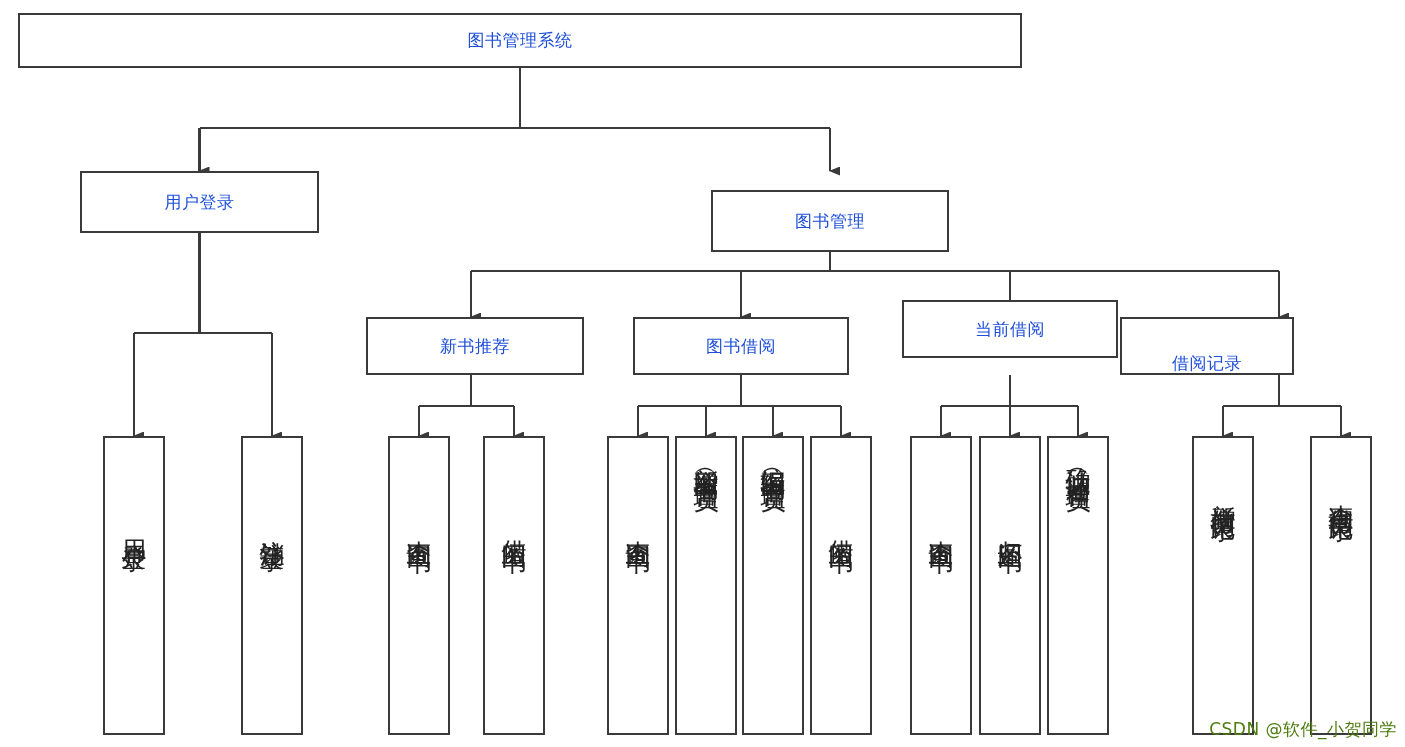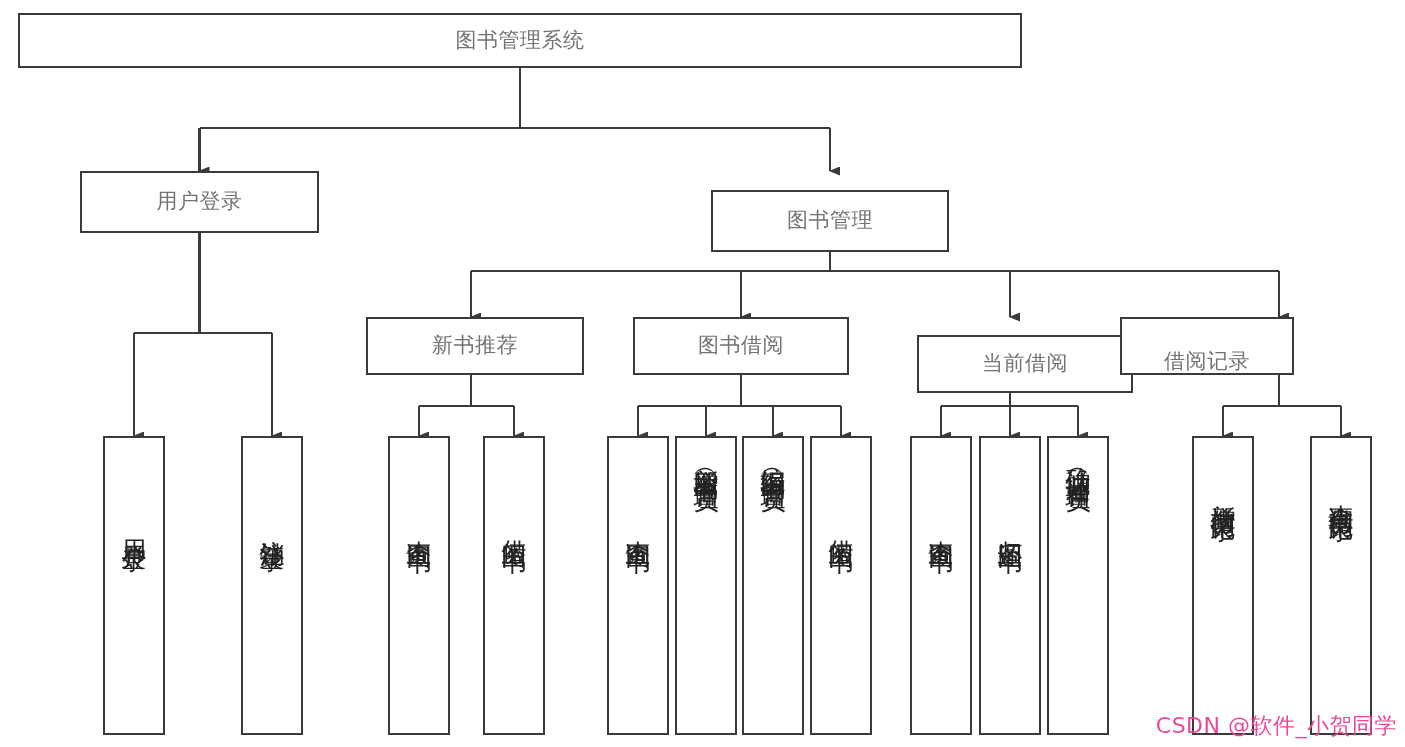--- a/index.html
+++ b/index.html
@@ -27,22 +27,22 @@
     border: 2.5px solid #3a3a3a;
     display: flex;
     justify-content: center;
   }
   .node-box.level-root,
   .node-box.level-1,
   .node-box.level-2 {
     align-items: center;
   }
   .node-label-h {
-    font-size: 21px;
-    color: #737373;
+    font-size: 17px;
+    color: #1d4ed8;
     line-height: 1.1;
     letter-spacing: 0.5px;
     white-space: nowrap;
     font-family: "DejaVu Sans", "Liberation Sans", sans-serif;
   }
   .node-box.level-leaf {
     align-items: flex-start;
     padding-top: 0;
   }
   .node-label-v {
@@ -60,22 +60,22 @@
     left: 0;
     top: 0;
     width: 1405px;
     height: 747px;
     pointer-events: none;
   }
   #watermark {
     position: absolute;
     right: 8px;
     bottom: 6px;
-    font-size: 22px;
-    color: #ec4899;
+    font-size: 17px;
+    color: #4d7c0f;
     letter-spacing: 0.5px;
     font-family: "DejaVu Sans", "Liberation Sans", sans-serif;
     white-space: nowrap;
   }
 </style>
 </head>
 <body>
 
 <div id="diagram-root">
   <svg id="connector-layer" viewBox="0 0 1405 747" width="1405" height="747" xmlns="http://www.w3.org/2000/svg">
@@ -129,21 +129,21 @@
       </div>
       <div class="node-box level-1" style="left: 711px; top: 171px; width: 238px; height: 62px; margin-top: 19px;">
         <span class="node-label-h">图书管理</span>
       </div>
       <div class="node-box level-2" style="left: 366px; top: 317px; width: 218px; height: 58px;">
         <span class="node-label-h">新书推荐</span>
       </div>
       <div class="node-box level-2" style="left: 633px; top: 317px; width: 216px; height: 58px;">
         <span class="node-label-h">图书借阅</span>
       </div>
-      <div class="node-box level-2" style="left: 902px; top: 335px; width: 216px; height: 58px; margin-left: 15px;">
+      <div class="node-box level-2" style="left: 902px; top: 300px; width: 216px; height: 58px;">
         <span class="node-label-h">当前借阅</span>
       </div>
       <div class="node-box level-2" style="left: 1120px; top: 317px; width: 174px; height: 58px; align-items: flex-end;">
         <span class="node-label-h">借阅记录</span>
       </div>
       <div class="node-box level-leaf" style="left: 103px; top: 436px; width: 62px; height: 299px;">
         <span class="node-label-v" style="margin-top: 82px;">用户登录</span>
       </div>
       <div class="node-box level-leaf" style="left: 241px; top: 436px; width: 62px; height: 299px;">
         <span class="node-label-v" style="margin-top: 82px;">注销登录</span>

